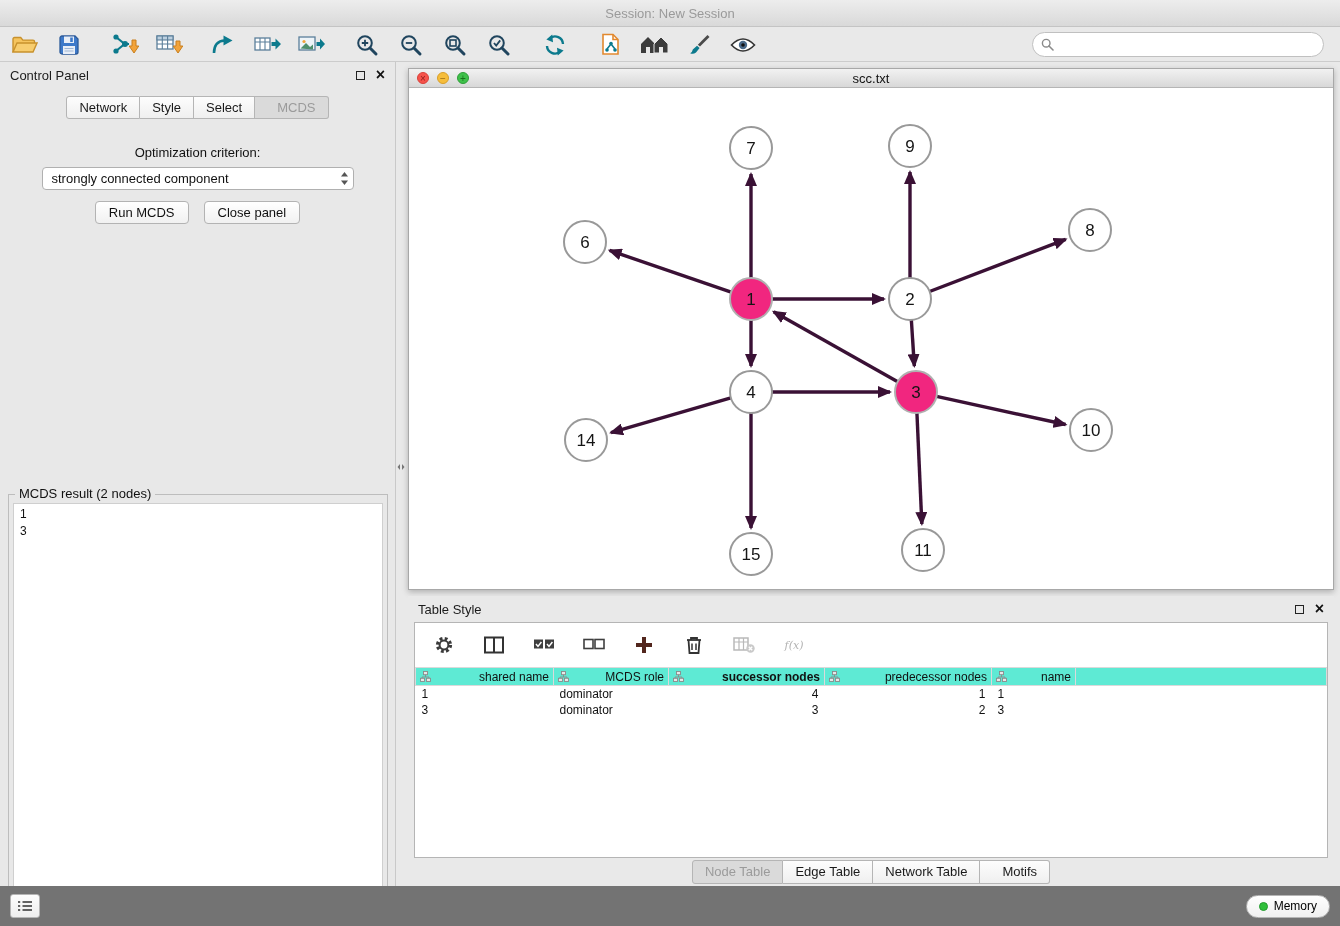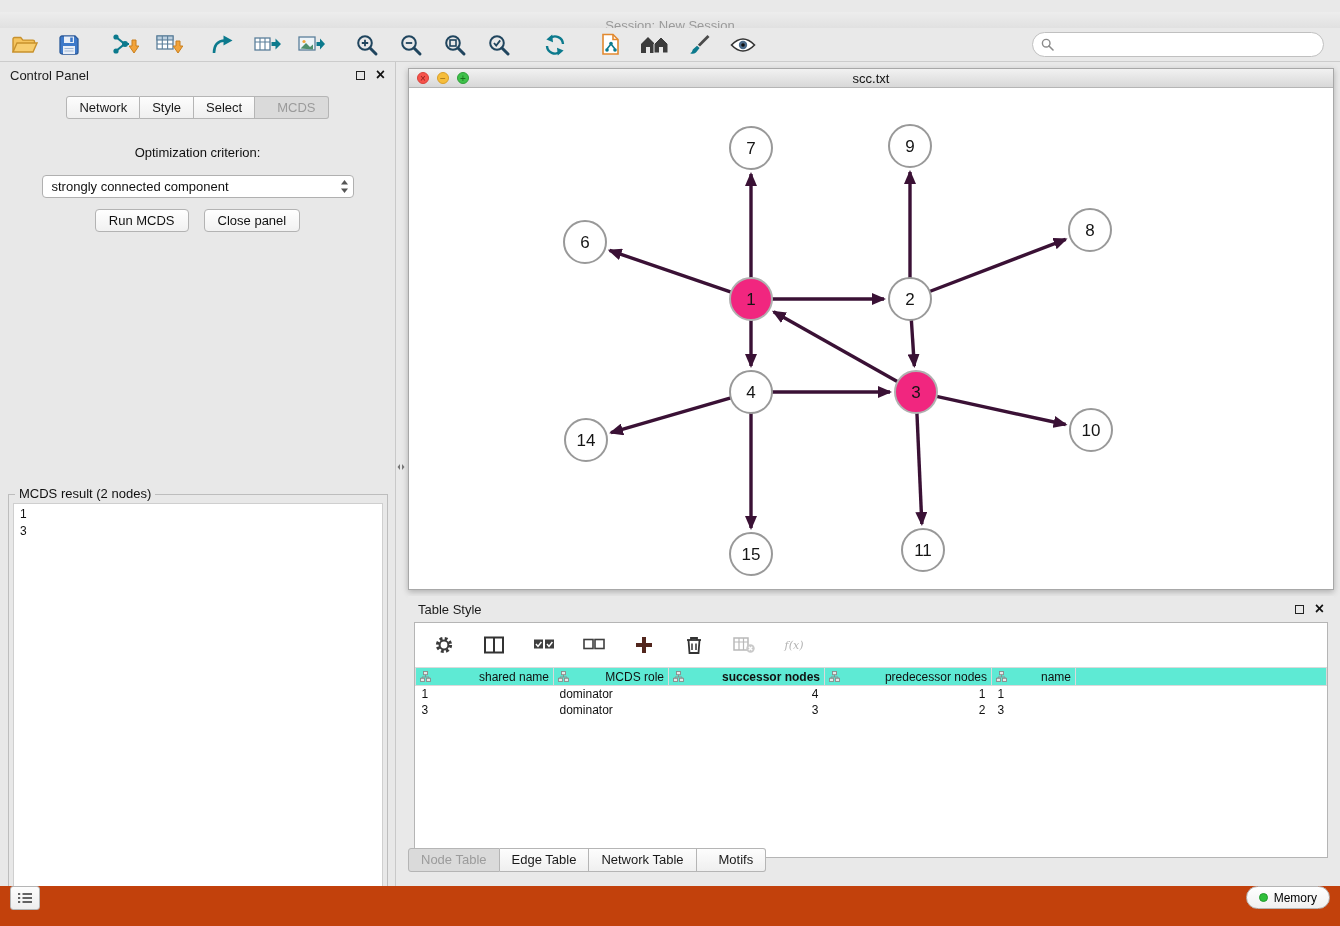--- a/index.html
+++ b/index.html
@@ -2,21 +2,21 @@
 <html><head>
 <meta charset="utf-8">
 <style>
   * { margin:0; padding:0; box-sizing:border-box; }
   html,body { width:1340px; height:926px; }
   body { font-family:"Liberation Sans", sans-serif; background:#e9e9e9; position:relative; overflow:hidden; color:#111; }
 
   
   .titlebar { position:absolute; top:0; left:0; right:0; height:27px;
     background:linear-gradient(#ededed,#d9d9d9); border-bottom:1px solid #c4c4c4;
-    text-align:center; line-height:27px; font-size:13px; color:#9a9a9a;margin-top:12px; }
+    text-align:center; line-height:27px; font-size:13px; color:#9a9a9a; }
 
   
   .toolbar { position:absolute; top:28px; left:0; right:0; height:34px;
     display:flex; align-items:center; padding:0 10px; border-bottom:1px solid #cccccc; background:#e9e9e9; }
   .tbi { height:30px; min-width:30px; display:flex; align-items:center; justify-content:center; cursor:default; }
   .g2 { margin-left:26px; } .g3 { margin-left:24px; } .gi { margin-left:14px; }
   .search-box { margin-left:auto; margin-right:6px; width:292px; height:25px; border:1px solid #c0c0c0;
     border-radius:13px; background:#fff; display:flex; align-items:center; padding:0 8px; gap:5px; }
   .search-box input { border:none; outline:none; flex:1; font-size:13px; font-family:inherit; background:transparent; }
 
@@ -29,21 +29,21 @@
   
   .control-panel { position:absolute; left:0; top:62px; width:396px; height:824px;
     background:#e8e8e8; border-right:1px solid #c9c9c9; }
   .cp-tabs { display:flex; justify-content:center; margin-top:8px; }
   .tab { padding:3px 12px; font-size:13px; background:linear-gradient(#fdfdfd,#efefef);
     border:1px solid #b5b5b5; border-left:none; color:#1a1a1a; cursor:default; white-space:nowrap; }
   .tab:first-child { border-left:1px solid #b5b5b5; border-radius:3px 0 0 3px; }
   .tab:last-child { border-radius:0 3px 3px 0;padding-left:22px; }
   .tab.selected { background:#dadada; color:#9b9b9b; }
   .opt-label { margin-top:26px; text-align:center; font-size:13px; }
-  .criterion-select { margin:15px auto 0; width:312px; height:23px; background:#fff;
+  .criterion-select { margin:7px auto 0; width:312px; height:23px; background:#fff;
     border:1px solid #b0b0b0; border-radius:4px; display:flex; align-items:center;
     padding:0 4px 0 9px; font-size:13px; }
   .criterion-select .stepper { margin-left:auto; }
   .cp-buttons { margin-top:11px; display:flex; justify-content:center; gap:15px; }
   .cp-btn { height:23px; padding:0 13px; font-size:13px; background:linear-gradient(#ffffff,#f1f1f1);
     border:1px solid #b3b3b3; border-radius:4px; color:#111; font-family:inherit; cursor:default; }
   .result-group { position:absolute; left:8px; top:432px; width:380px; height:416px; border:1px solid #bdbdbd; }
   .result-legend { position:absolute; top:-9px; left:6px; background:#e8e8e8; padding:0 4px; font-size:13px; }
   .result-inner { position:absolute; left:4px; right:4px; top:8px; bottom:4px; background:#fff;
     border:1px solid #cfcfcf; font-size:12px; line-height:17px; padding:2px 6px; overflow:auto; }
@@ -69,25 +69,25 @@
   .table-panel { position:absolute; left:408px; top:596px; width:926px; height:290px; background:#e9e9e9; }
   .tp-body { position:absolute; left:6px; right:6px; top:26px; bottom:28px; background:#fff; border:1px solid #b5b5b5; overflow:hidden; }
   .tp-toolbar { height:44px; display:flex; align-items:center; padding-left:14px; gap:20px; }
   .fx-label { font-family:"DejaVu Serif", serif; font-style:italic; font-size:11px; color:#b3b3b3; }
   .data-table { border-collapse:collapse; table-layout:fixed; width:100%; font-size:12px; }
   .data-table th { background:#5eead4; border:1px solid #dadada; font-weight:normal; height:18px;
     position:relative; padding:0 4px 0 18px; text-align:right; white-space:nowrap; overflow:hidden; font-size:12px; }
   .data-table th .th-ic { position:absolute; left:4px; top:3px; }
   .data-table th.filler { padding:0; }
   .data-table td { height:16px; padding:0 6px; white-space:nowrap; overflow:hidden; }
-  .tp-tabs { position:absolute; left:0; right:0; bottom:14px; height:24px; display:flex; justify-content:flex-start; }
-
-  
-  .statusbar { position:absolute; left:0; top:886px; right:0; height:40px; background:#c2410c;
-    display:flex; align-items:flex-start; padding:0 10px; }
+  .tp-tabs { position:absolute; left:0; right:0; bottom:2px; height:24px; display:flex; justify-content:center; }
+
+  
+  .statusbar { position:absolute; left:0; top:886px; right:0; height:40px; background:#737373;
+    display:flex; align-items:center; padding:0 10px; }
   .status-left-btn { width:30px; height:24px; border:1px solid #b5b5b5; border-radius:3px;
     background:linear-gradient(#fdfdfd,#eeeeee); display:flex; align-items:center; justify-content:center; }
   .memory-btn { margin-left:auto; height:23px; border:1px solid #b5b5b5; border-radius:12px;
     background:linear-gradient(#ffffff,#f0f0f0); display:flex; align-items:center; gap:6px;
     padding:0 12px; font-size:12px; font-family:inherit; cursor:default; }
   .mem-dot { width:9px; height:9px; border-radius:50%; background:#2fbf3a; border:1px solid #249a2e; display:inline-block; }
 </style>
 </head>
 <body>
 

